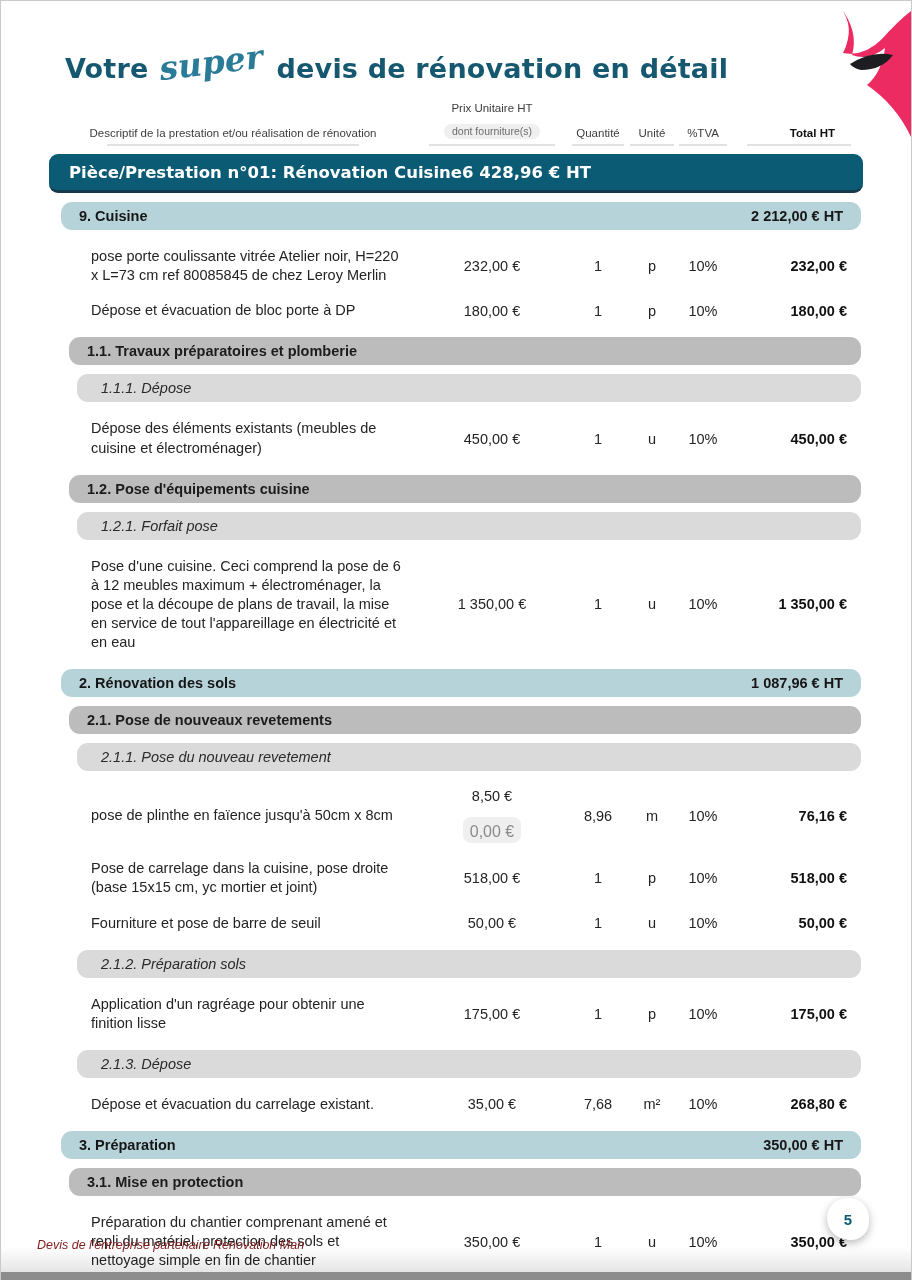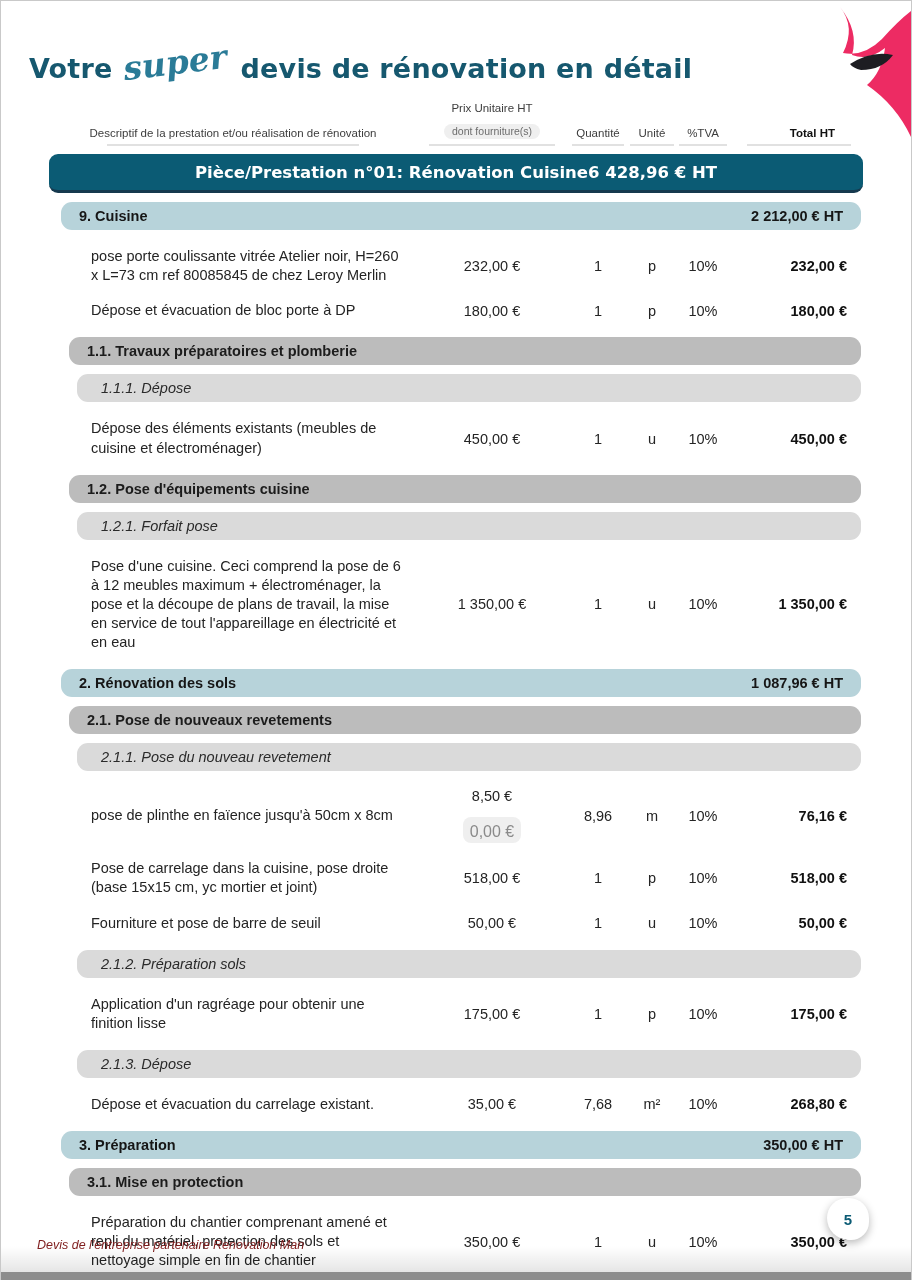--- a/index.html
+++ b/index.html
@@ -16,21 +16,21 @@
     overflow:hidden;
   }
   .bottom-fade { position:absolute; left:0; right:0; bottom:8px; height:26px;
     background:linear-gradient(to bottom, rgba(0,0,0,0), rgba(0,0,0,0.10)); }
   .bottom-strip { position:absolute; left:0; right:0; bottom:0; height:8px; background:#8d8d8d; }
 
   
   .logo { position:absolute; top:0; right:0; width:95px; height:142px; }
 
   
-  .title-wrap { padding:46px 48px 0 28px; display:flex; align-items:baseline; white-space:nowrap; }
+  .title-wrap { padding:46px 48px 0 64px; display:flex; align-items:baseline; white-space:nowrap; }
   .title-prefix, .title-suffix {
     font-family:"DejaVu Sans", sans-serif;
     font-weight:800; font-size:27px; color:#16586f; letter-spacing:0.2px;
   }
   .title-script {
     font-family:"DejaVu Serif", serif; font-style:italic;
     font-size:33px; color:#2a7b97; font-weight:600;
     margin:0 14px 0 10px; transform:rotate(-7deg); display:inline-block; position:relative; top:-4px;
   }
 
@@ -52,21 +52,21 @@
   .th-total .hlabel { font-weight:700; color:#111; margin-right:28px; }
   .pill {
     background:#efefef; color:#6d6d6d; border-radius:9px;
     font-size:10.5px; padding:1px 8px 2px; margin-top:10px; display:inline-block;
   }
 
   
   .banner {
     margin-top:8px; height:39px; border-radius:9px;
     background:#0b5b74; border-bottom:3px solid #16394e;
-    color:#ffffff; display:flex; justify-content:center; align-items:center;
+    color:#ffffff; display:flex; justify-content:flex-start; align-items:center;
     padding:0 20px; font-size:16.5px; font-weight:800;
     font-family:"DejaVu Sans", sans-serif;
     position:relative; z-index:1;
   }
 
   
   .bar {
     height:28px; border-radius:11px;
     display:flex; justify-content:space-between; align-items:center;
     padding:0 18px; font-size:14.5px;
@@ -150,21 +150,21 @@
       <span>Pièce/Prestation n°01: Rénovation Cuisine</span>
       <span>6 428,96 € HT</span>
     </div>
 
     <div>
         <div class="bar bar-section">
     <span>9. Cuisine</span>
     <span class="bar-total">2 212,00 € HT</span>
   </div>
         <div class="grid row-item">
-    <div class="desc">pose porte coulissante vitrée Atelier noir, H=260 x L=73 cm ref 80085845 de chez Leroy Merlin</div>
+    <div class="desc">pose porte coulissante vitrée Atelier noir, H=220 x L=73 cm ref 80085845 de chez Leroy Merlin</div>
     <div class="price">
       <span>232,00 €</span>
 
     </div>
     <div class="qty">1</div>
     <div class="unit">p</div>
     <div class="tva">10%</div>
     <div class="total">232,00 €</div>
   </div>
         <div class="grid row-item">

